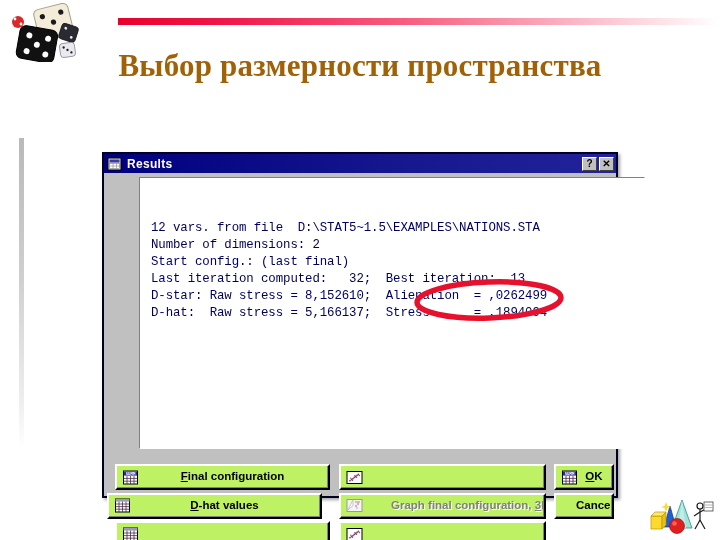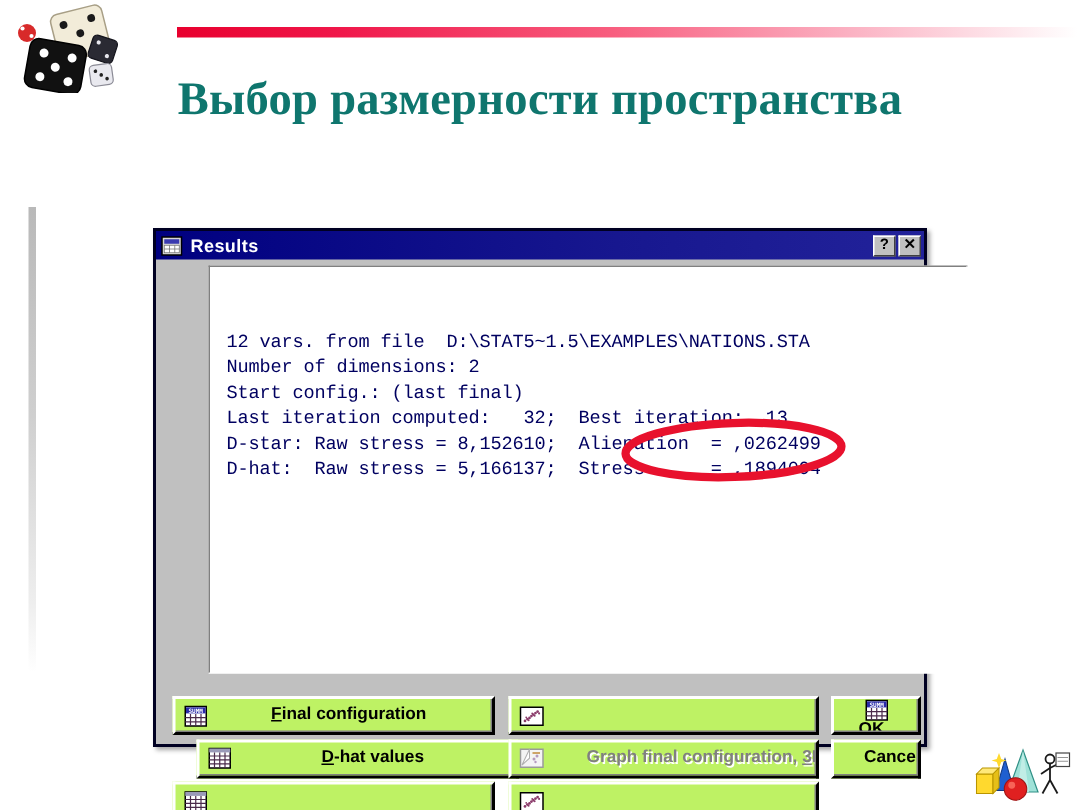--- a/index.html
+++ b/index.html
@@ -43,21 +43,21 @@
   #slide-title {
     position: absolute;
     left: 0px;
     top: 48px;
     width: 720px;
     text-align: center;
     font-family: "Liberation Serif", serif;
     font-weight: bold;
     font-size: 31px;
     letter-spacing: 0.2px;
-    color: #0f766e;
+    color: #a16207;
     white-space: nowrap;
   }
 
   #left-rule {
     position: absolute;
     left: 19px;
     top: 138px;
     width: 5px;
     height: 310px;
     background: linear-gradient(to bottom, #b9b9b9 0%, #cfcfcf 45%, #eeeeee 85%, #ffffff 100%);
@@ -304,21 +304,21 @@
       <g stroke="#4a2a4a" stroke-width="0.8">
         <line x1="1.5" y1="8.4" x2="15.5" y2="8.4"></line>
               <line x1="1.5" y1="11.2" x2="15.5" y2="11.2"></line>
         <line x1="5" y1="6" x2="5" y2="14"></line>
               <line x1="8.5" y1="6" x2="8.5" y2="14"></line>
         <line x1="12" y1="6" x2="12" y2="14"></line>
       </g>
           </svg>
           <span class="blabel"><span class="blabel-inner"><span class="ul">F</span>inal configuration</span></span>
         </div>
-        <div class="btn" style="left: 24px; top: 37.5px; width: 215px; height: 26px;">
+        <div class="btn" style="left: 0; top: 37.5px; width: 215px; height: 26px;">
           <svg class="bicon" viewBox="0 0 17 15">
             <rect x="1.5" y="1" width="14" height="13" fill="#ffffff" stroke="#000000" stroke-width="1"></rect>
       <rect x="1.5" y="1" width="14" height="2.6" fill="#9a9ab8"></rect>
       <g stroke="#4a2a4a" stroke-width="0.8">
         <line x1="1.5" y1="6" x2="15.5" y2="6"></line>
               <line x1="1.5" y1="8.6" x2="15.5" y2="8.6"></line>
         <line x1="1.5" y1="11.2" x2="15.5" y2="11.2"></line>
         <line x1="5" y1="3.6" x2="5" y2="14"></line>
               <line x1="8.5" y1="3.6" x2="8.5" y2="14"></line>
         <line x1="12" y1="3.6" x2="12" y2="14"></line>
@@ -384,21 +384,21 @@
               <circle cx="11" cy="5.4" r="0.9"></circle>
         <circle cx="12.4" cy="4.4" r="0.9"></circle>
               <circle cx="6.4" cy="10.2" r="0.7"></circle>
               <circle cx="10.4" cy="7.2" r="0.7"></circle>
         <circle cx="13.4" cy="5.6" r="0.7"></circle>
               <circle cx="4.8" cy="8.2" r="0.6"></circle>
               <circle cx="8.8" cy="5.6" r="0.6"></circle>
       </g>
           </svg>
         </div>
-        <div class="btn" style="left: 447px; top: 9px; width: 60px; height: 26px; flex-direction: column;">
+        <div class="btn" style="left: 447px; top: 9px; width: 60px; height: 26px;">
           <svg class="bicon" viewBox="0 0 17 15">
             <rect x="1.5" y="1" width="14" height="13" fill="#ffffff" stroke="#000000" stroke-width="1"></rect>
       <rect x="2" y="1.6" width="13" height="4" fill="#2a2aa8"></rect>
       <text x="8.5" y="5.1" font-size="4" fill="#ffffff" text-anchor="middle" font-family="monospace">SUMM</text>
       <g stroke="#4a2a4a" stroke-width="0.8">
         <line x1="1.5" y1="8.4" x2="15.5" y2="8.4"></line>
               <line x1="1.5" y1="11.2" x2="15.5" y2="11.2"></line>
         <line x1="5" y1="6" x2="5" y2="14"></line>
               <line x1="8.5" y1="6" x2="8.5" y2="14"></line>
         <line x1="12" y1="6" x2="12" y2="14"></line>

